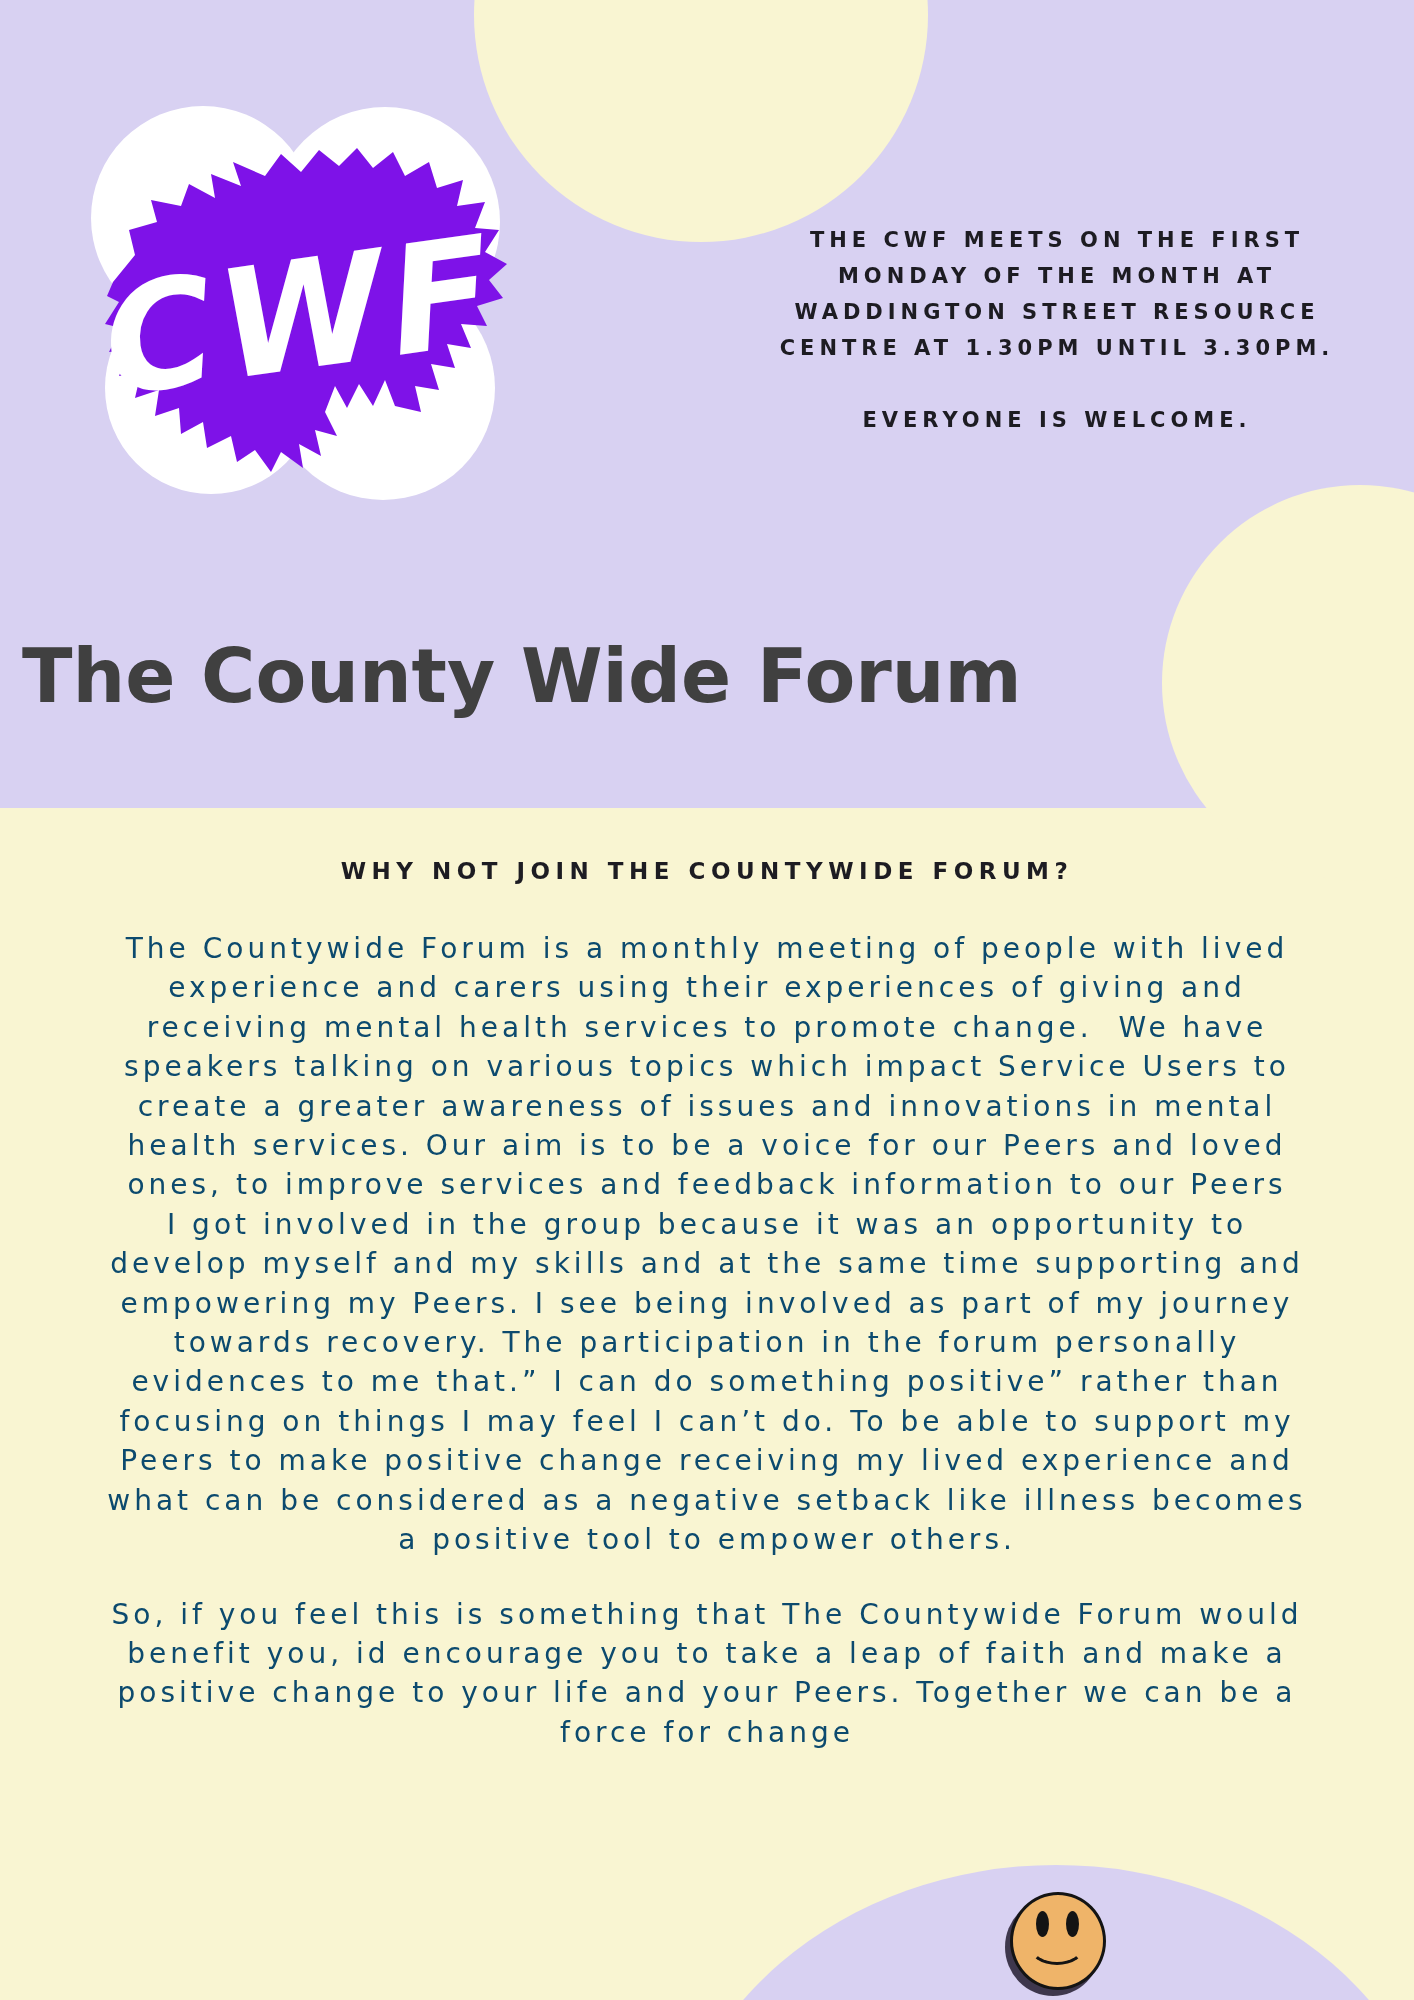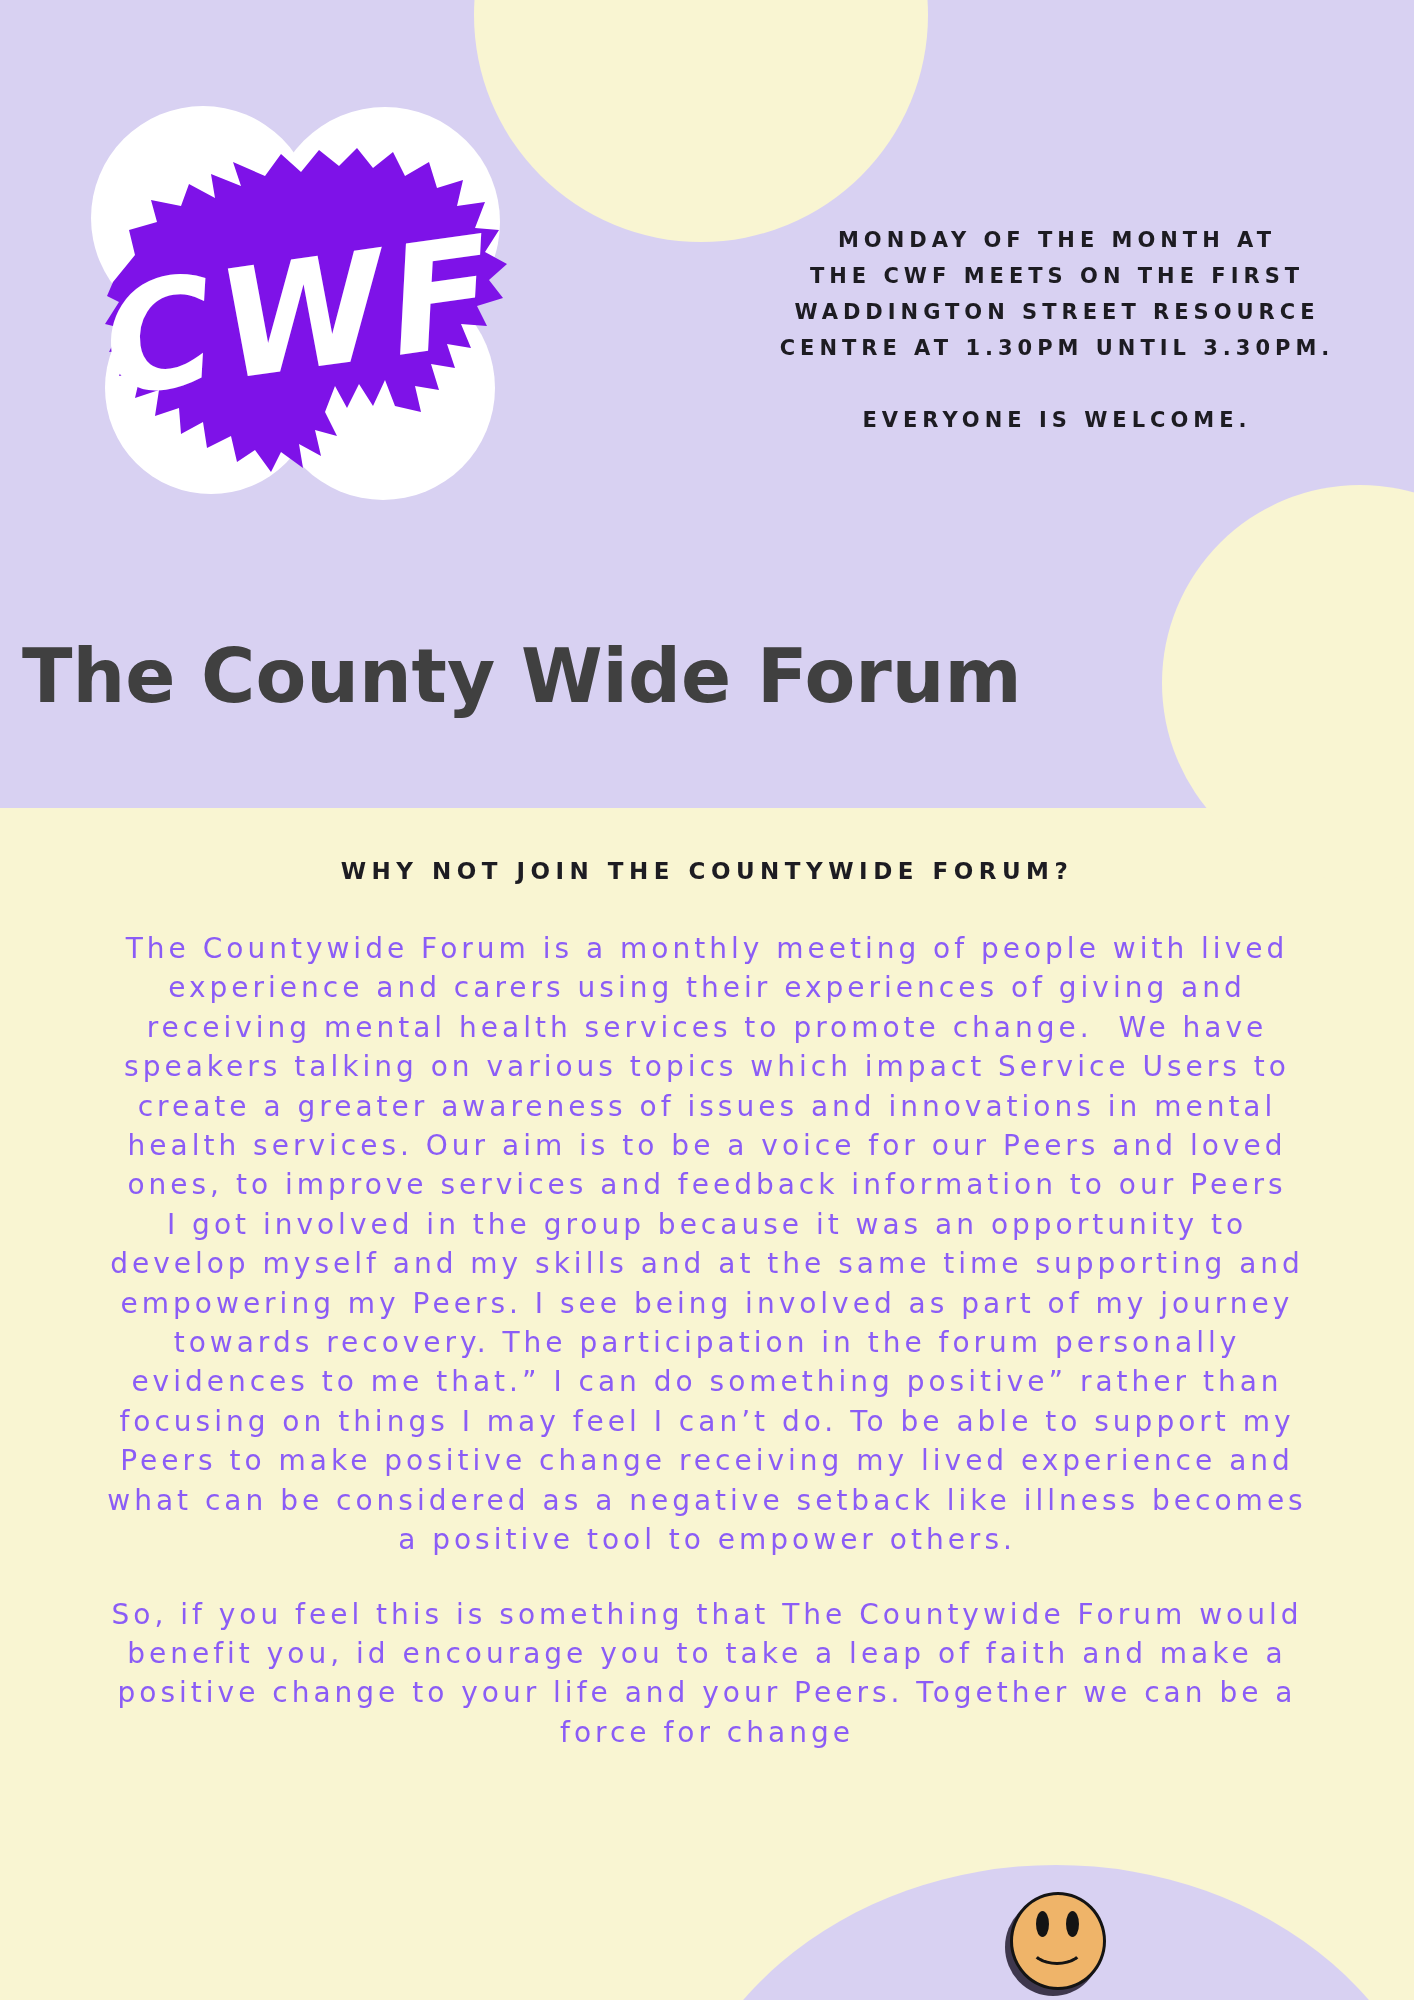--- a/index.html
+++ b/index.html
@@ -53,21 +53,21 @@
     font-size:74px;font-weight:600;letter-spacing:0px;color:#404040;
     line-height:1.05;
   }
   
   .why-heading{
     position:absolute;left:0;top:858px;width:1414px;text-align:center;z-index:4;
     font-size:23px;font-weight:700;letter-spacing:5.5px;color:var(--ink);
   }
   .body-text{
     position:absolute;left:0;top:929px;width:1414px;text-align:center;z-index:4;
-    font-size:28px;letter-spacing:4px;line-height:39.4px;color:#8b5cf6;
+    font-size:28px;letter-spacing:4px;line-height:39.4px;color:#0c4a6e;
   }
   .body-text .line{white-space:pre;}
   .para2{margin-top:35px;}
   .signature{margin-top:78px;}
   
   .smiley{
     position:absolute;left:1010px;top:1892px;width:90px;height:92px;z-index:5;
     background:var(--smiley_fill);
     border:3px solid var(--smiley_ink);
     border-radius:50%;
@@ -114,22 +114,22 @@
           330 286 336 312 310 306 300 280 288 306 274 284 262 308 250 286 240 312
           252 336 230 330 236 356 214 344 218 368 196 352 186 372 170 350 152 362
           146 336 122 348 118 322 96 334 94 308 70 316 74 290 50 298 56 272 34 276
           44 250 24 252 36 228 20 224 34 202 22 196 Z"></path>
       <text x="218" y="268" text-anchor="middle" font-family="'DejaVu Sans', sans-serif" font-style="italic" font-weight="700" font-size="150" letter-spacing="6" fill="#ffffff" transform="rotate(-8 218 230)">CWF</text>
     </svg>
   </div>
 
   <div class="meeting-info">
     <div>
+        <div class="line">THE CWF MEETS ON THE FIRST</div>
         <div class="line">MONDAY OF THE MONTH AT</div>
-        <div class="line">THE CWF MEETS ON THE FIRST</div>
         <div class="line">WADDINGTON STREET RESOURCE</div>
         <div class="line">CENTRE AT 1.30PM UNTIL 3.30PM.</div>
       </div>
     <div class="welcome">EVERYONE IS WELCOME.</div>
   </div>
 
   <h1 class="page-title" style="margin:0;">The County Wide Forum</h1>
 
   <div class="why-heading">WHY NOT JOIN THE COUNTYWIDE FORUM?</div>
 

